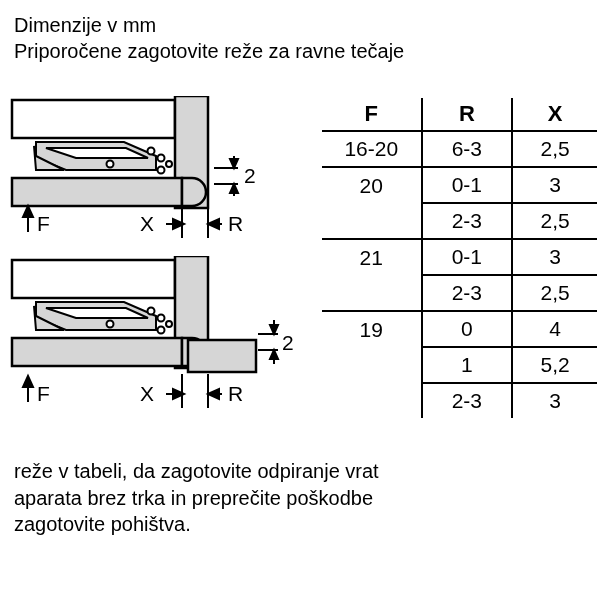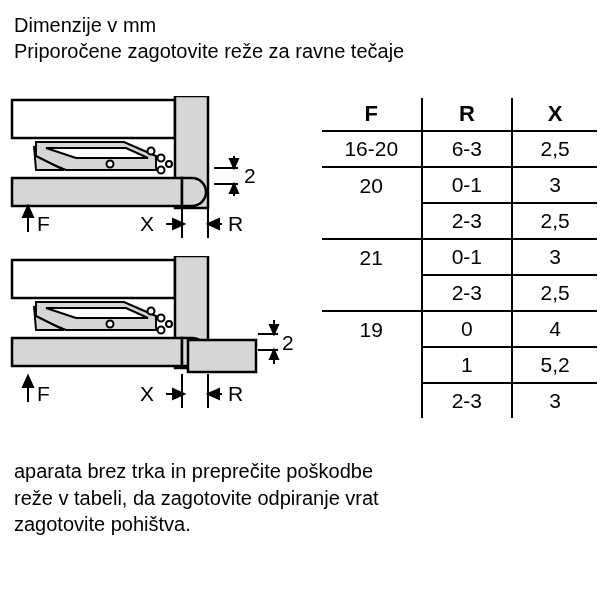--- a/index.html
+++ b/index.html
@@ -249,18 +249,18 @@
         <tr class="data">
           <td class="c1"></td>
           <td class="c2">2-3</td>
           <td class="c3">3</td>
         </tr>
       </tbody>
     </table>
   </div>
 
   <div class="footer">
+    <div>reže v tabeli, da zagotovite odpiranje vrat</div>
     <div>aparata brez trka in preprečite poškodbe</div>
-    <div>reže v tabeli, da zagotovite odpiranje vrat</div>
     <div>zagotovite pohištva.</div>
   </div>
 
 </div>
 
 </body></html>

